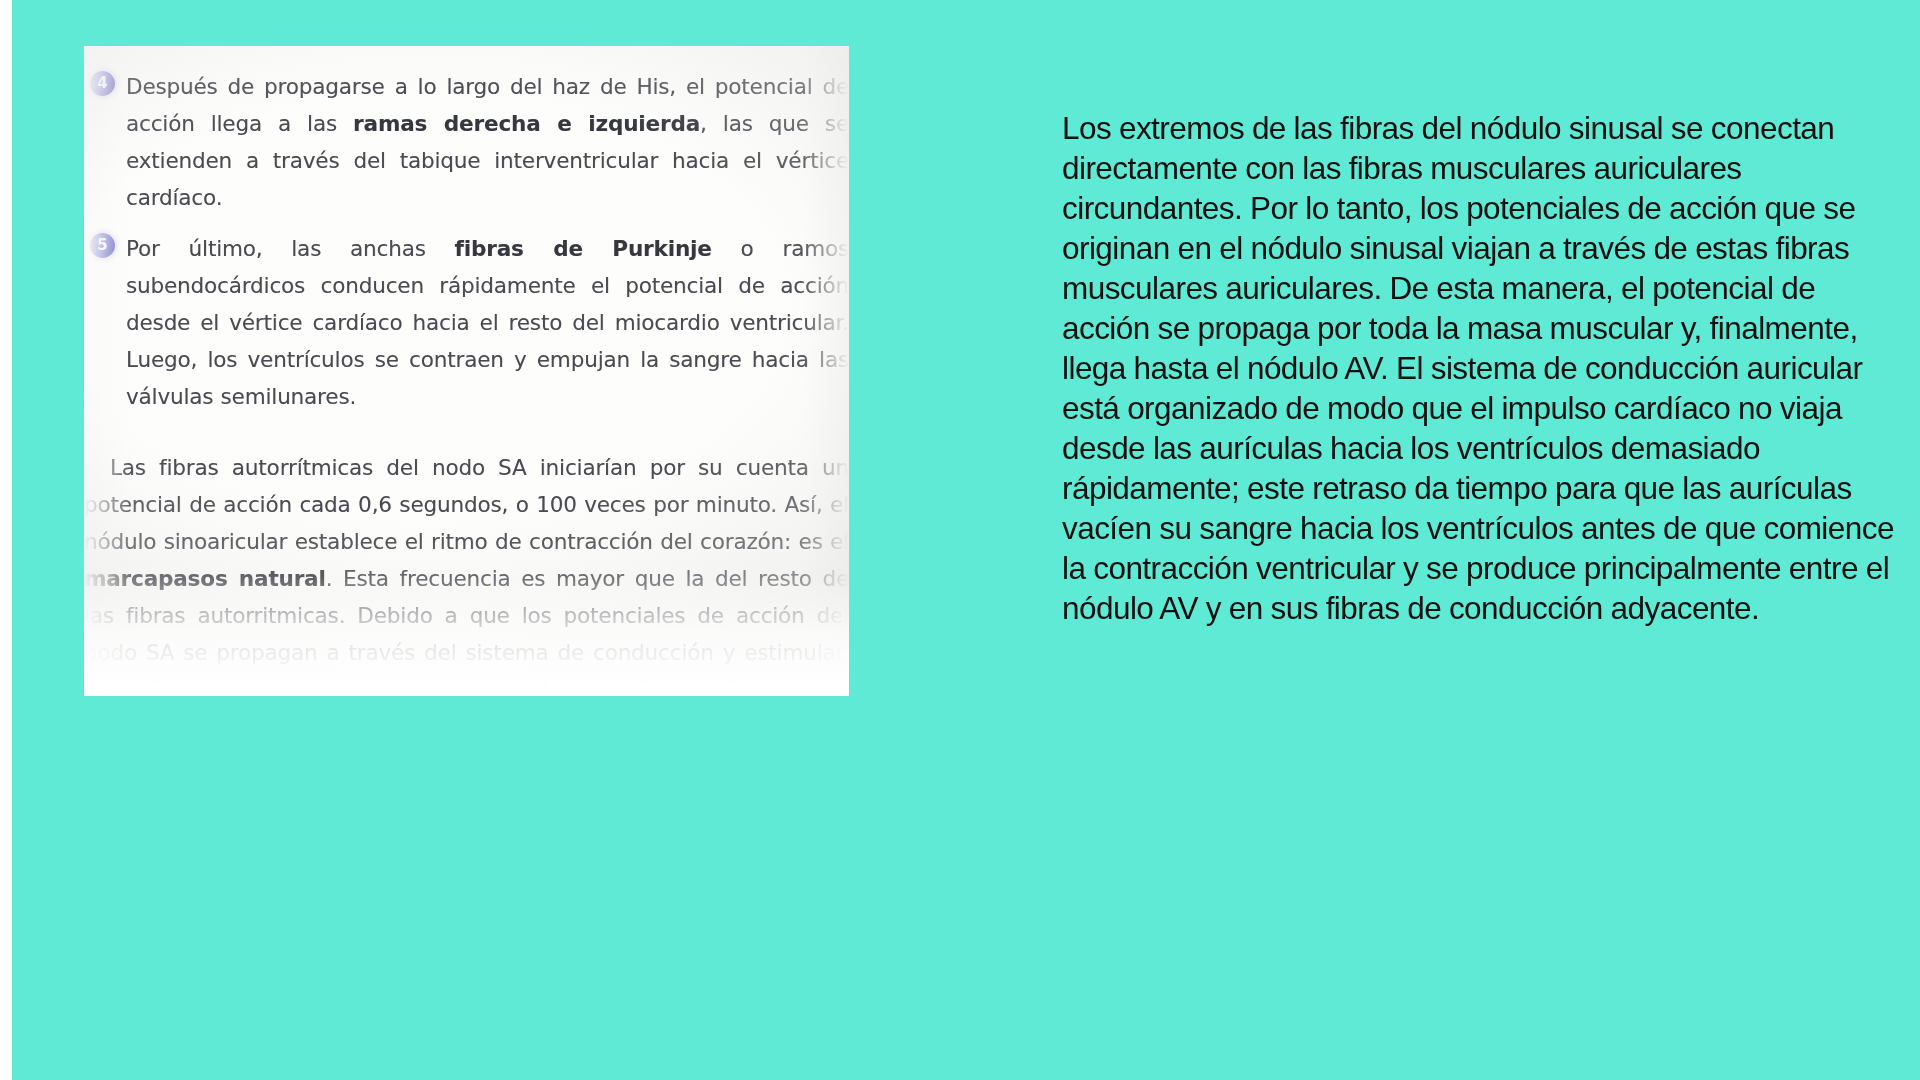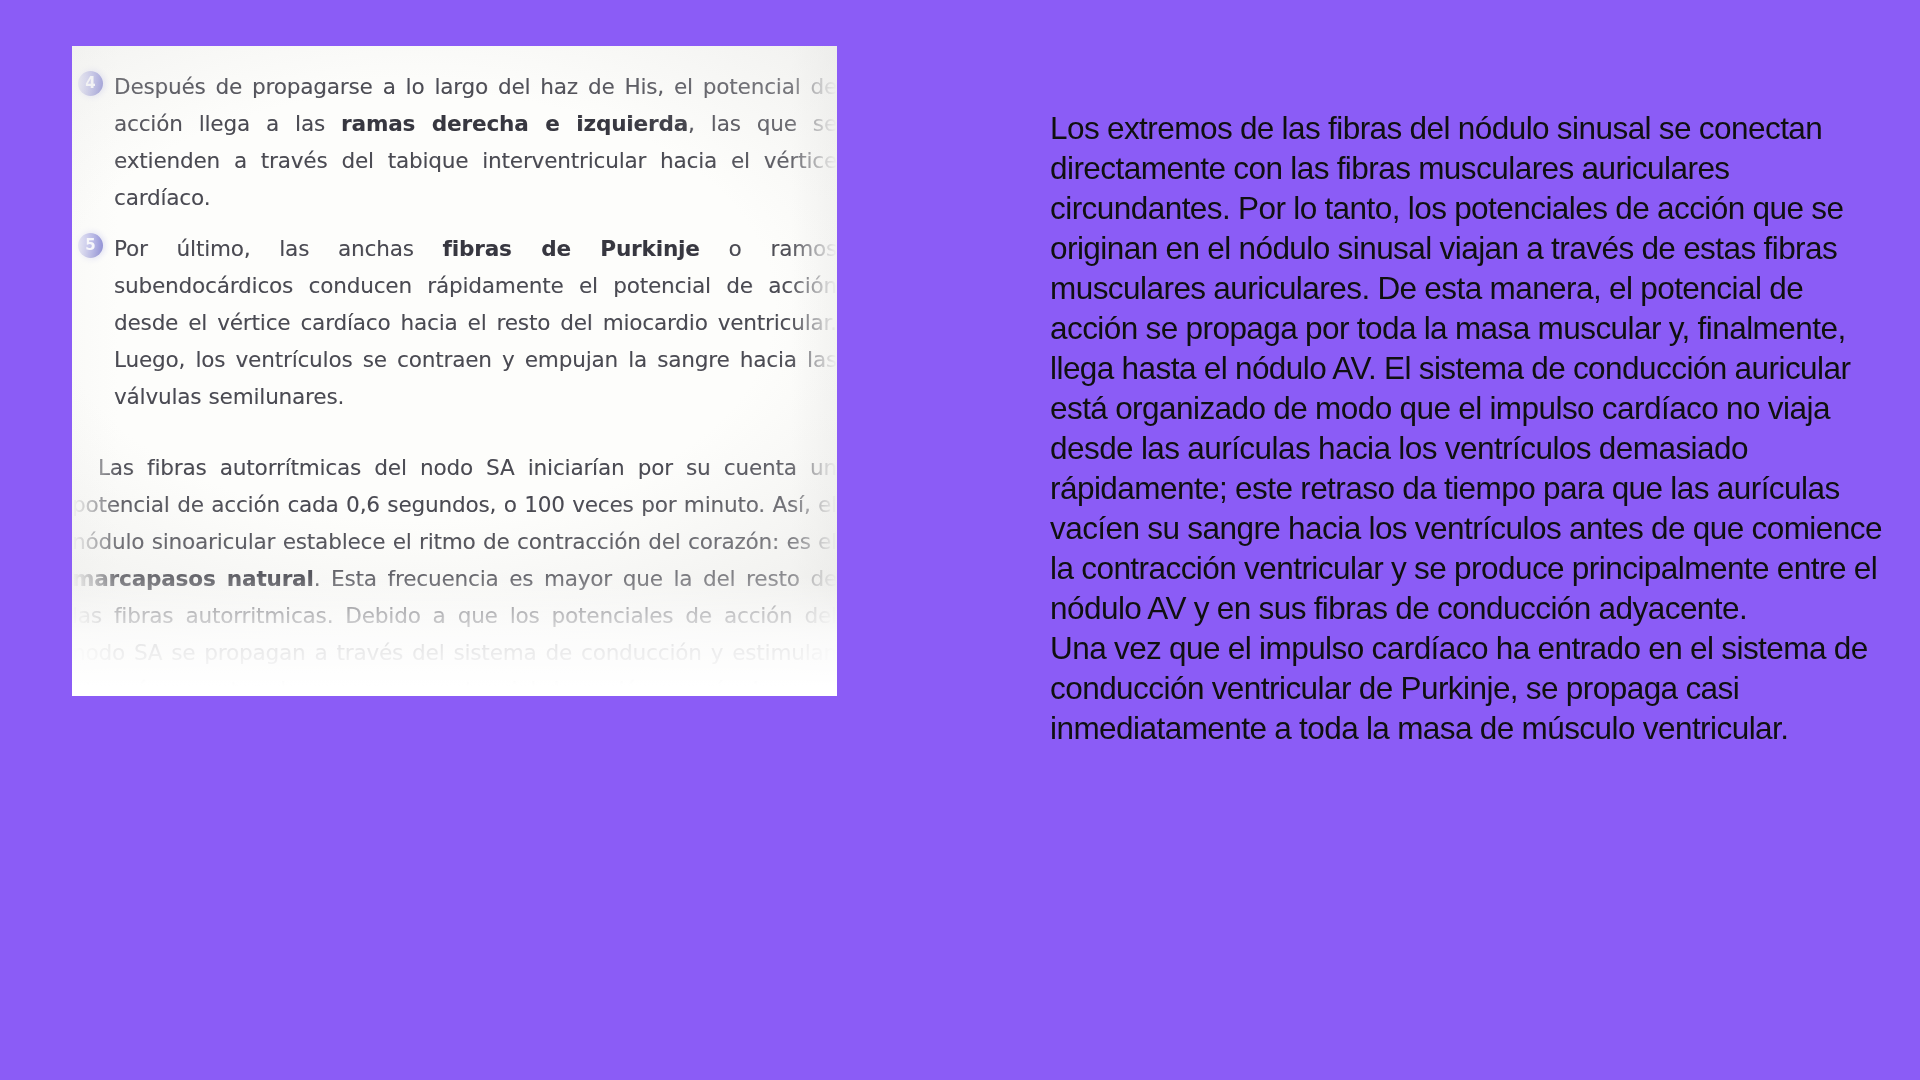--- a/index.html
+++ b/index.html
@@ -11,21 +11,22 @@
     width: 1920px;
     height: 1080px;
     font-family: "Liberation Sans", sans-serif;
     overflow: hidden;
     position: relative;
   }
 
   .page {
     position: absolute;
     inset: 0;
-    background: #8b5cf6;
+    background: #5eead4;
+    margin-left: 12px;
   }
 
   
   .scan {
     position: absolute;
     left: 72px;
     top: 46px;
     width: 765px;
     height: 650px;
     background: #fdfdfb;
@@ -145,16 +146,15 @@
 
       <div class="scan-para-block">
         <div class="scan-para">Las fibras autorrítmicas del nodo SA iniciarían por su cuenta un potencial de acción cada 0,6 segundos, o 100 veces por minuto. Así, el nódulo sinoaricular establece el ritmo de contracción del corazón: es el <b>marcapasos natural</b>. Esta frecuencia es mayor que la del resto de las fibras autorritmicas. Debido a que los potenciales de acción del nodo SA se propagan a través del sistema de conducción y estimulan otras áreas antes de generar un potencial de acción por sí mismas a menor frecuencia, las células del nodo SA actúan como el marcapasos cardíaco. Los impulsos nerviosos del sistema nervioso autónomo (SNA) y de hormonas (como la adrenalina)  de cada latido cardiaco, pero . Por ejemplo, en una persona en</div>
       </div>
 
     </div>
   </div>
 
   <div class="typed">
     <p>Los extremos de las fibras del nódulo sinusal se conectan directamente con las fibras musculares auriculares circundantes. Por lo tanto, los potenciales de acción que se originan en el nódulo sinusal  viajan a través de estas fibras musculares auriculares. De esta manera, el potencial de acción se propaga por toda la masa muscular y, finalmente, llega hasta el nódulo AV. El sistema de conducción auricular está organizado de modo que el impulso cardíaco no viaja desde las aurículas hacia los ventrículos demasiado rápidamente; este retraso da tiempo para que las aurículas vacíen su sangre hacia los ventrículos antes de que comience la contracción ventricular y se produce principalmente entre el nódulo AV y en sus fibras de conducción adyacente.</p>
-    <p>Una vez que el impulso cardíaco ha entrado en el sistema de conducción ventricular de Purkinje, se propaga casi inmediatamente a toda la masa de músculo ventricular.</p>
   </div>
 
 </div>
 
 </body></html>

